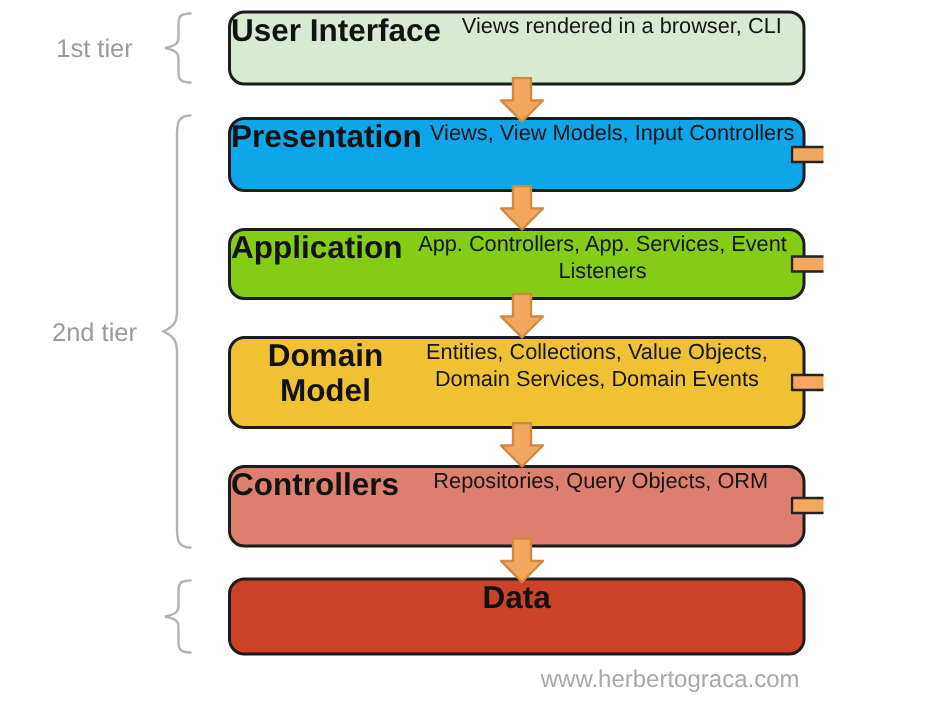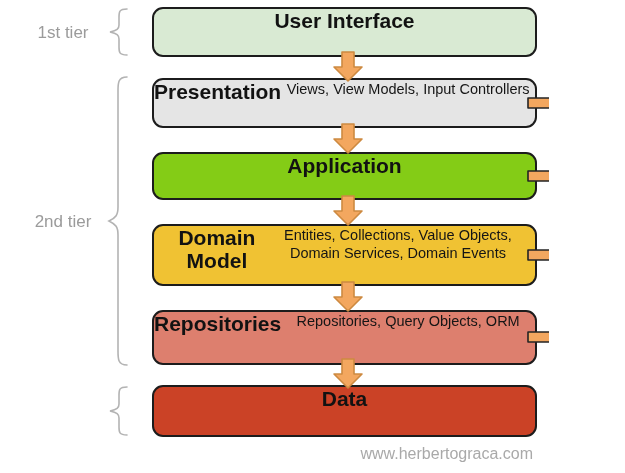--- a/index.html
+++ b/index.html
@@ -88,38 +88,40 @@
   </svg>
   <svg class="brace" style="left:105px;top:75px;" width="28" height="292" viewBox="0 0 28 292">
     <path d="M22 2 C13 2 13 8 13 16 L13 132 C13 140 11 142.5 4 146 C11 149.5 13 152 13 160 L13 276 C13 284 13 290 22 290"></path>
   </svg>
   <svg class="brace" style="left:105px;top:385px;" width="28" height="52" viewBox="0 0 28 52">
     <path d="M22 2 C14 2 14 5 14 10 L14 19 C14 23 12 24.5 5 26 C12 27.5 14 29 14 33 L14 42 C14 47 14 50 22 50"></path>
   </svg>
 
   <div class="layer" style="top: 7px; height: 50px; background-color: rgb(217, 234, 211);">
     <div class="layer-title">User Interface</div>
+    <div class="layer-sub">Views rendered in a browser, CLI</div>
   </div>
 
-  <div class="layer" style="top: 78px; height: 50px; background-color: #e5e5e5;">
+  <div class="layer" style="top: 78px; height: 50px; background-color: #0ea5e9;">
     <div class="layer-title">Presentation</div>
     <div class="layer-sub">Views, View Models, Input Controllers</div>
   </div>
 
   <div class="layer" style="top: 152px; height: 48px; background-color: #84cc16;">
     <div class="layer-title">Application</div>
+    <div class="layer-sub">App. Controllers, App. Services, Event Listeners</div>
   </div>
 
   <div class="layer" style="top: 224px; height: 62px; background-color: rgb(240, 194, 51); padding-left: 19px;">
     <div class="layer-title">Domain Model</div>
     <div class="layer-sub" style="max-width:320px;">Entities, Collections, Value Objects, Domain Services, Domain Events</div>
   </div>
 
   <div class="layer" style="top: 310px; height: 55px; background-color: rgb(221, 127, 110);">
-    <div class="layer-title">Repositories</div>
+    <div class="layer-title">Controllers</div>
     <div class="layer-sub">Repositories, Query Objects, ORM</div>
   </div>
 
   <div class="layer" style="top: 385px; height: 52px; background-color: rgb(203, 66, 38);">
     <div class="layer-title">Data</div>
   </div>
 
   <div class="infra" style="background-color: rgb(213, 170, 196);">
     <div class="infra-rotor">
       <div class="infra-title">Infrastructure</div>

